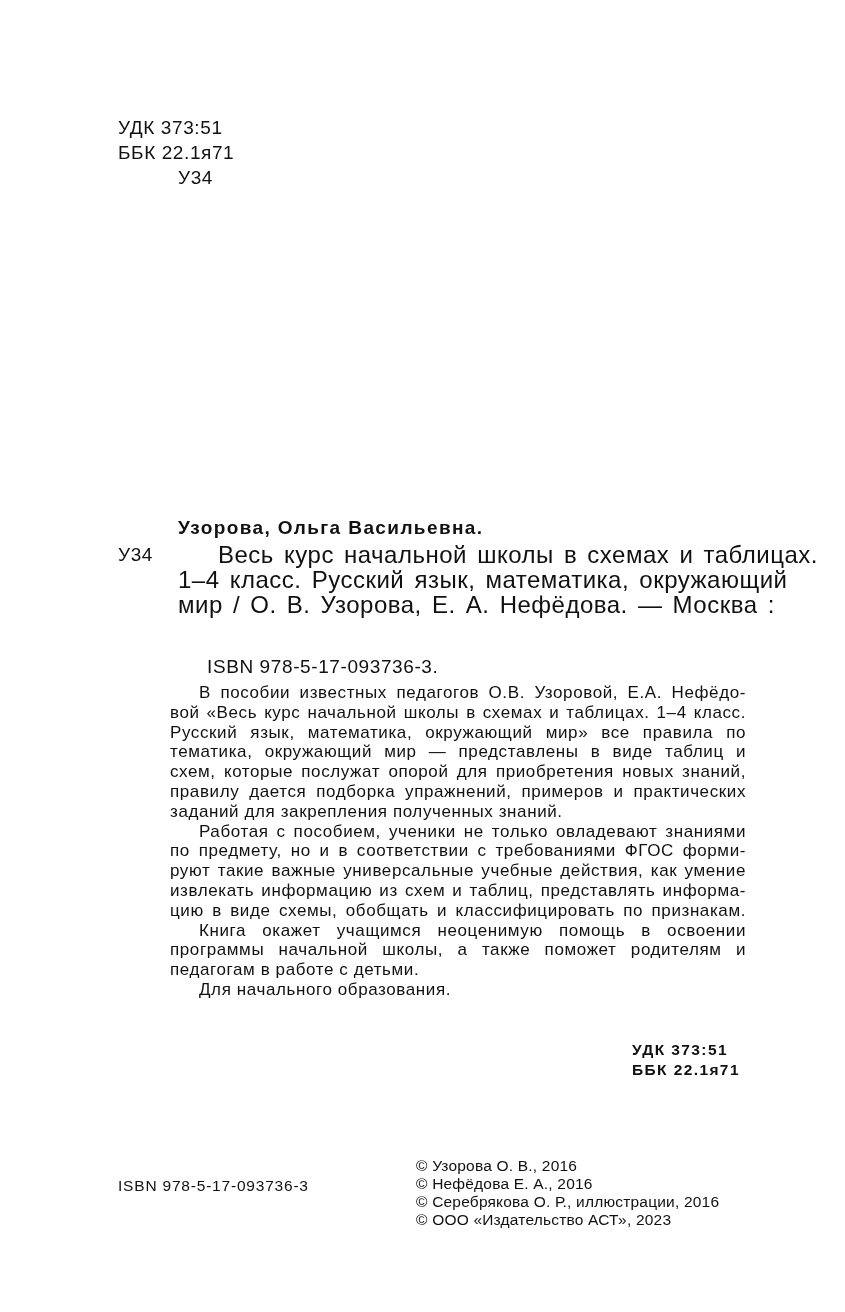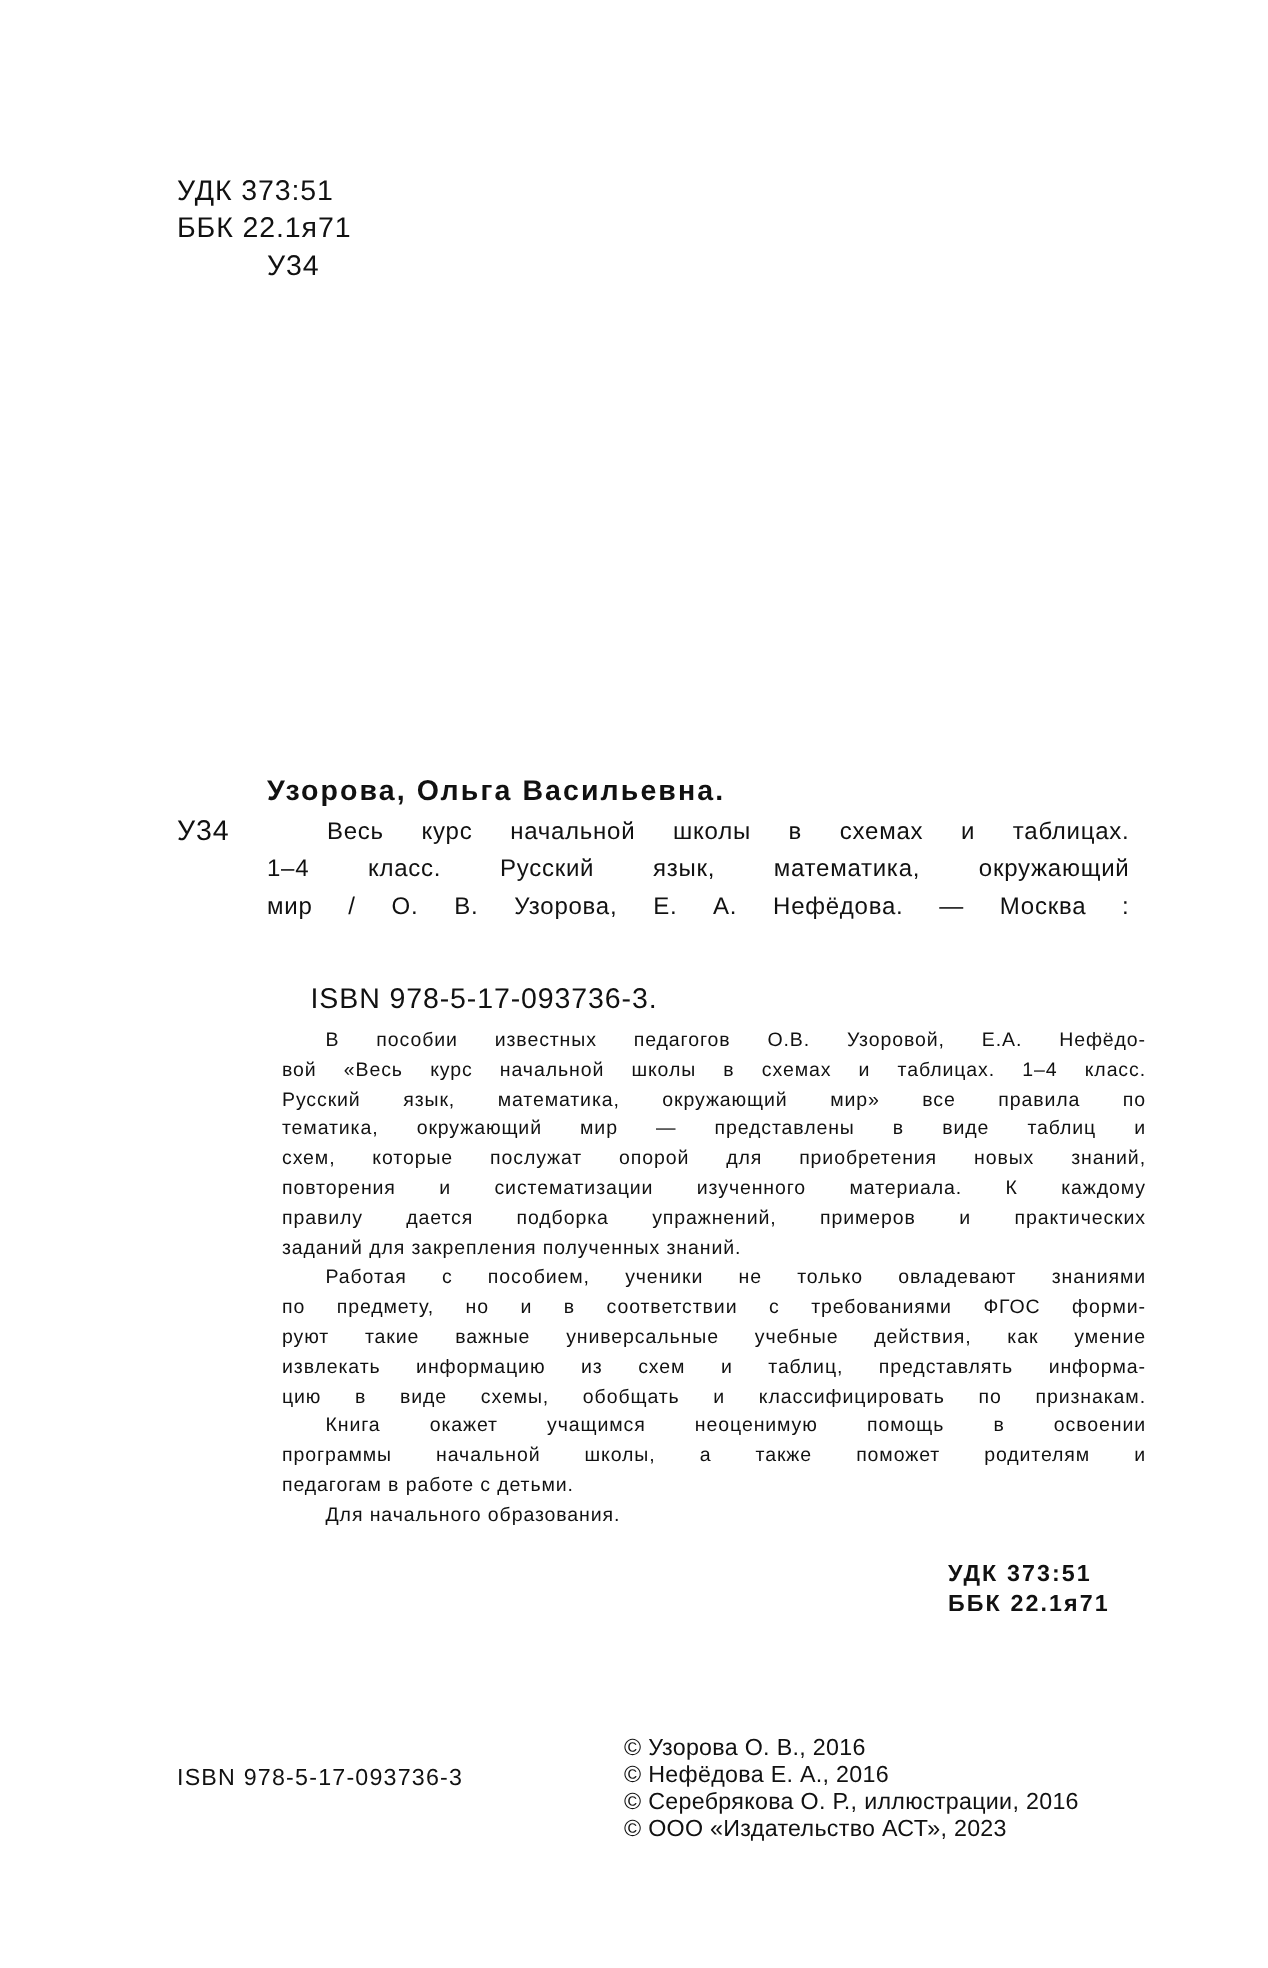--- a/index.html
+++ b/index.html
@@ -18,38 +18,38 @@
     .abs { position: absolute; }
     .big {
       font-size: 19px;
       letter-spacing: 0.6px;
       line-height: 25px;
       white-space: nowrap;
     }
     .bold { font-weight: bold; letter-spacing: 1.4px; }
     .justify-block {
       position: absolute;
-      font-size: 16px;
+      font-size: 24px;
       line-height: 25px;
       word-spacing: 3px;
       letter-spacing: 0.5px;
     }
     .jline {
       display: block;
       text-align: justify;
       text-align-last: justify;
       white-space: nowrap;
     }
     .jline.last { text-align-last: left; }
     .indent { padding-left: 40px; }
     .small-block {
       position: absolute;
-      left: 188px;
+      left: 170px;
       width: 576px;
-      font-size: 13px;
+      font-size: 17px;
       line-height: 19.8px;
       letter-spacing: 0.6px;
     }
     .sline {
       display: block;
       white-space: nowrap;
       text-align: justify;
       text-align-last: justify;
     }
     .sline.last { text-align-last: left; }
@@ -98,21 +98,20 @@
 </div>
 
 <div class="abs big" style="left:207px; top:654px;">ISBN  978-5-17-093736-3.</div>
 
 <div class="small-block" style="top:683px;">
   <span class="sline ind">В пособии известных педагогов О.В. Узоровой, Е.А. Нефёдо-</span>
   <span class="sline">вой «Весь курс начальной школы в схемах и таблицах. 1–4 класс.</span>
   <span class="sline">Русский язык, математика, окружающий мир» все правила по</span>
   <span class="sline">тематика, окружающий мир — представлены в виде таблиц и</span>
   <span class="sline">схем, которые послужат опорой для приобретения новых знаний,</span>
-  <span class="sline">повторения и систематизации изученного материала. К каждому</span>
   <span class="sline">правилу дается подборка упражнений, примеров и практических</span>
   <span class="sline last">заданий для закрепления полученных знаний.</span>
 
   <span class="sline ind">Работая с пособием, ученики не только овладевают знаниями</span>
   <span class="sline">по предмету, но и в соответствии с требованиями ФГОС форми-</span>
   <span class="sline">руют такие важные универсальные учебные действия, как умение</span>
   <span class="sline">извлекать информацию из схем и таблиц, представлять информа-</span>
   <span class="sline">цию в виде схемы, обобщать и классифицировать по признакам.</span>
 
   <span class="sline ind">Книга окажет учащимся неоценимую помощь в освоении</span>

